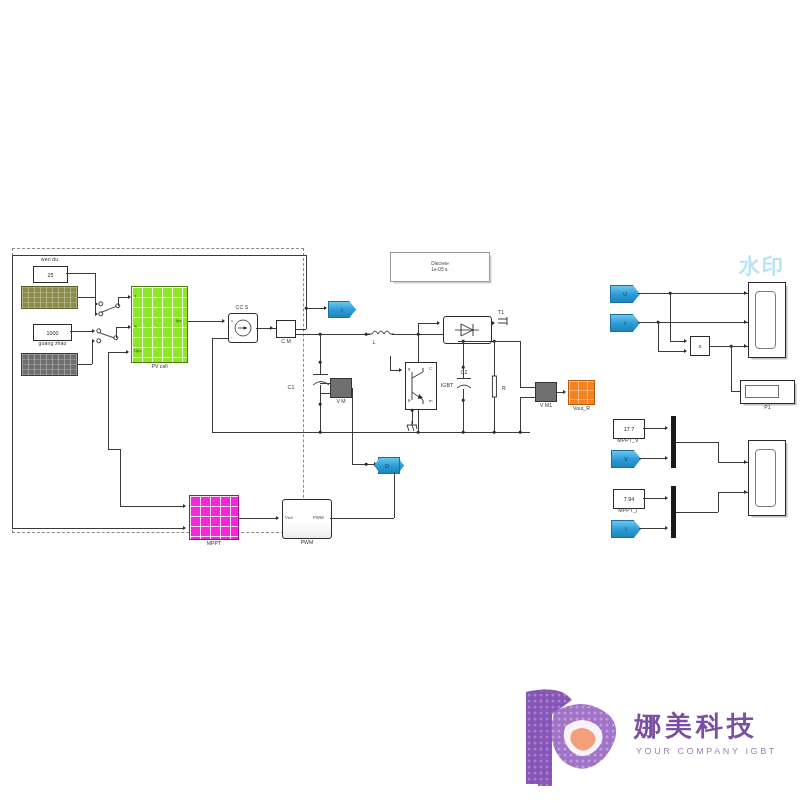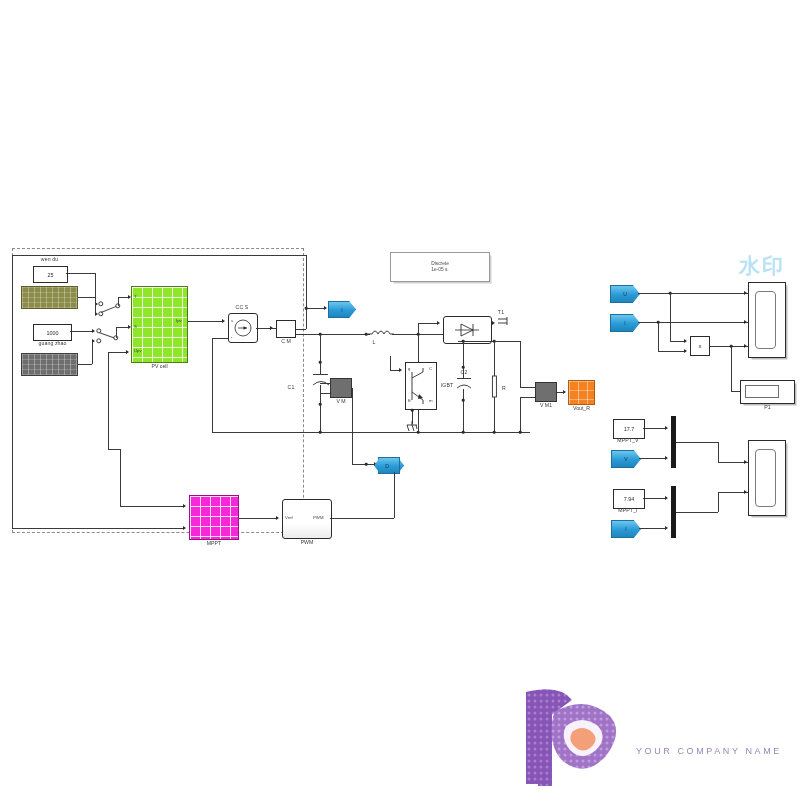--- a/index.html
+++ b/index.html
@@ -505,16 +505,17 @@
           <rect width="6" height="6" fill="#9b6cc4"></rect>
           <circle cx="3" cy="3" r="1.5" fill="#bb97dc"></circle>
         </pattern>
       </defs>
       <path d="M6 6 Q40 -2 52 14 L30 30 Q22 16 18 16 L18 98 L6 98 Z" fill="url(#dots)"></path>
       <rect x="18" y="14" width="14" height="86" fill="url(#dots)"></rect>
       <path d="M34 26 Q66 8 90 30 Q104 46 86 70 Q66 92 44 76 Q26 60 34 26 Z" fill="url(#dots2)" opacity="0.95"></path>
       <path d="M46 40 Q62 28 78 40 Q88 52 76 64 Q62 76 50 64 Q40 52 46 40 Z" fill="#f7f2fb"></path>
       <path d="M52 46 Q62 38 72 46 Q80 54 70 62 Q62 68 54 60 Q48 54 52 46 Z" fill="#f3a07a"></path>
     </svg>
-    <div class="logo-en" style="left:116px;top:60px;">YOUR COMPANY NAME</div>
+    <div class="logo-cn" style="left:114px;top:22px;">娜美科技</div>
+    <div class="logo-en" style="left:116px;top:60px;">YOUR COMPANY IGBT</div>
   </div>
 
 </div>
 
 </body></html>

